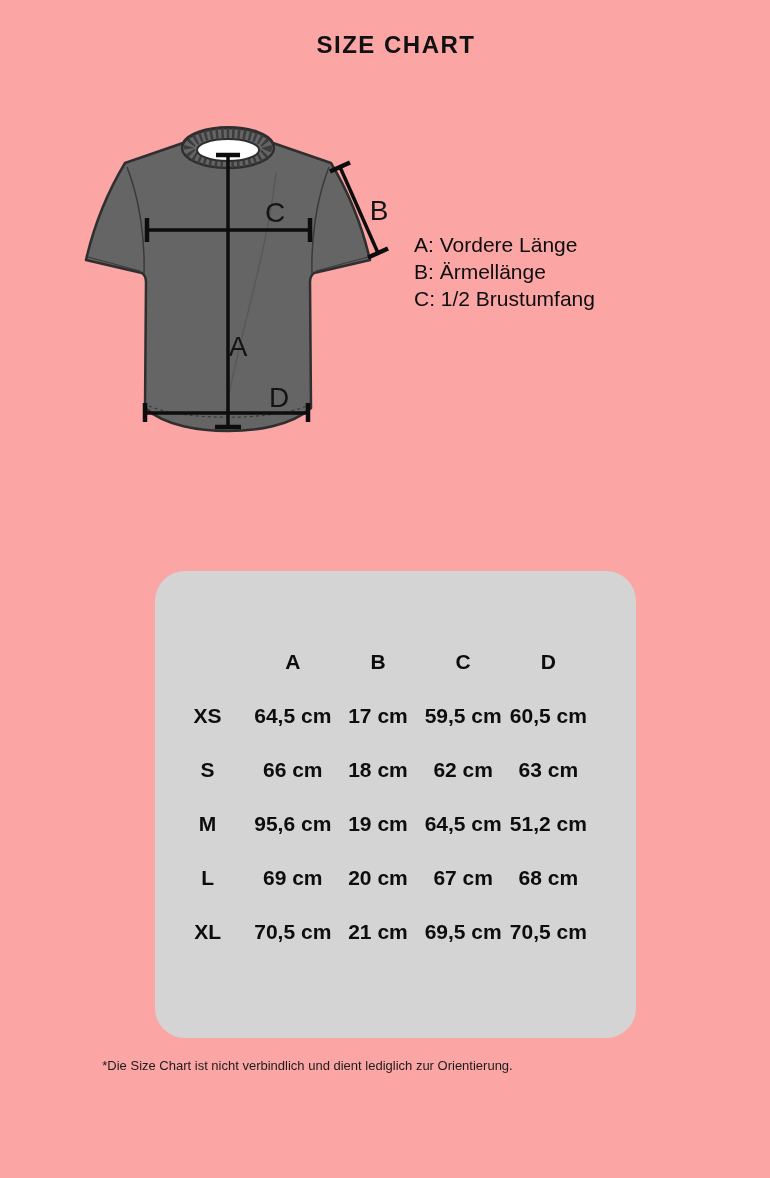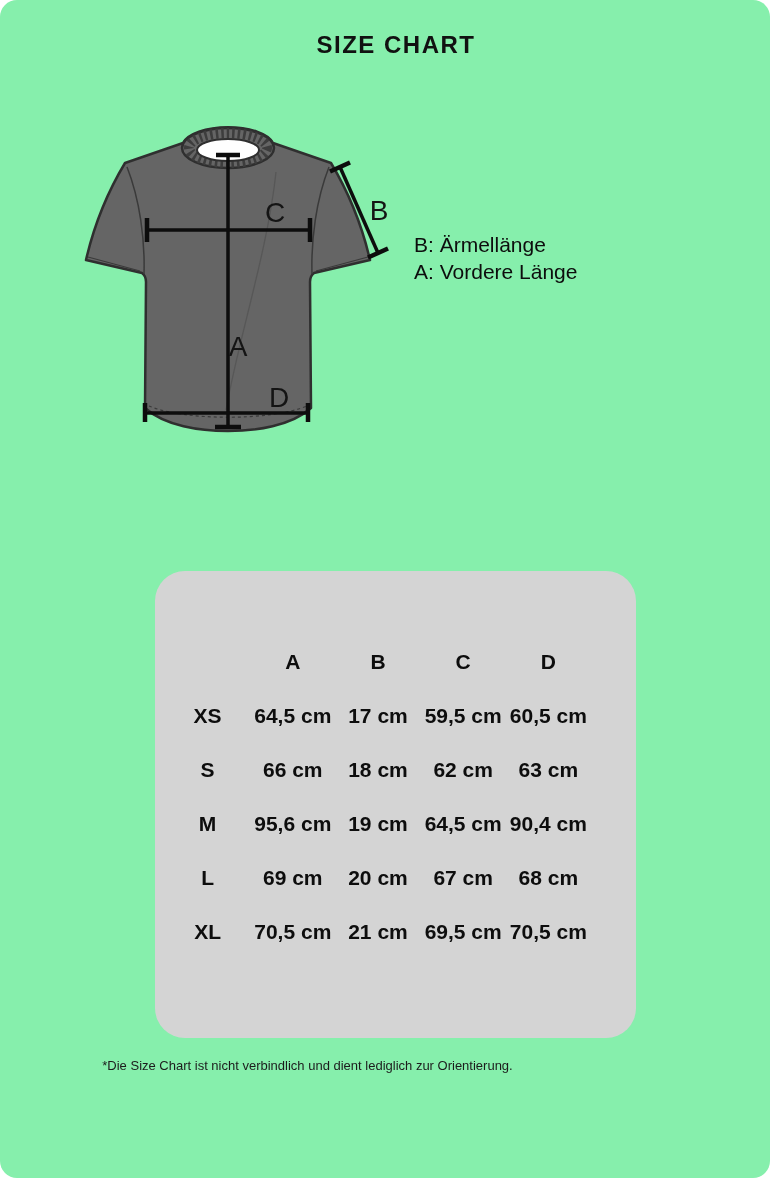--- a/index.html
+++ b/index.html
@@ -1,17 +1,17 @@
 <!DOCTYPE html>
 <html><head>
 <meta charset="utf-8">
 <style>
   html,body { margin:0; padding:0; background:#ffffff; }
   body { width:770px; height:1178px; font-family:"Liberation Sans", sans-serif; color:#111; }
-  .page { position:relative; width:770px; height:1178px; background:#86efac; overflow:hidden;border-radius:17px; }
+  .page { position:relative; width:770px; height:1178px; background:#fca5a5; overflow:hidden; }
 
   .title {
     position:absolute; top:31px; left:0; width:792px;
     text-align:center; font-size:24px; font-weight:bold; letter-spacing:1.5px;
     color:#111;
   }
 
   .diagram { position:absolute; left:70px; top:110px; width:330px; height:330px; }
   .diagram svg { display:block; width:330px; height:330px; }
   .mark-label { font-family:"Liberation Sans", sans-serif; font-size:28px; fill:#141414; }
@@ -86,22 +86,23 @@
       </g>
 
       <text class="mark-label" text-anchor="middle" x="205" y="112">C</text>
       <text class="mark-label" text-anchor="middle" x="168" y="246">A</text>
       <text class="mark-label" text-anchor="middle" x="209" y="297">D</text>
       <text class="mark-label" text-anchor="middle" x="309" y="110">B</text>
     </svg>
   </div>
 
   <div class="legend">
+    <div>A: Vordere Länge</div>
     <div>B: Ärmellänge</div>
-    <div>A: Vordere Länge</div>
+    <div>C: 1/2 Brustumfang</div>
   </div>
 
   <div class="panel">
     <table class="size-table">
       <thead>
         <tr>
           <th></th>
           <th>A</th>
           <th>B</th>
           <th>C</th>
@@ -121,21 +122,21 @@
           <td>66 cm</td>
           <td>18 cm</td>
           <td>62 cm</td>
           <td>63 cm</td>
         </tr>
         <tr>
           <th>M</th>
           <td>95,6 cm</td>
           <td>19 cm</td>
           <td>64,5 cm</td>
-          <td>90,4 cm</td>
+          <td>51,2 cm</td>
         </tr>
         <tr>
           <th>L</th>
           <td>69 cm</td>
           <td>20 cm</td>
           <td>67 cm</td>
           <td>68 cm</td>
         </tr>
         <tr>
           <th>XL</th>

